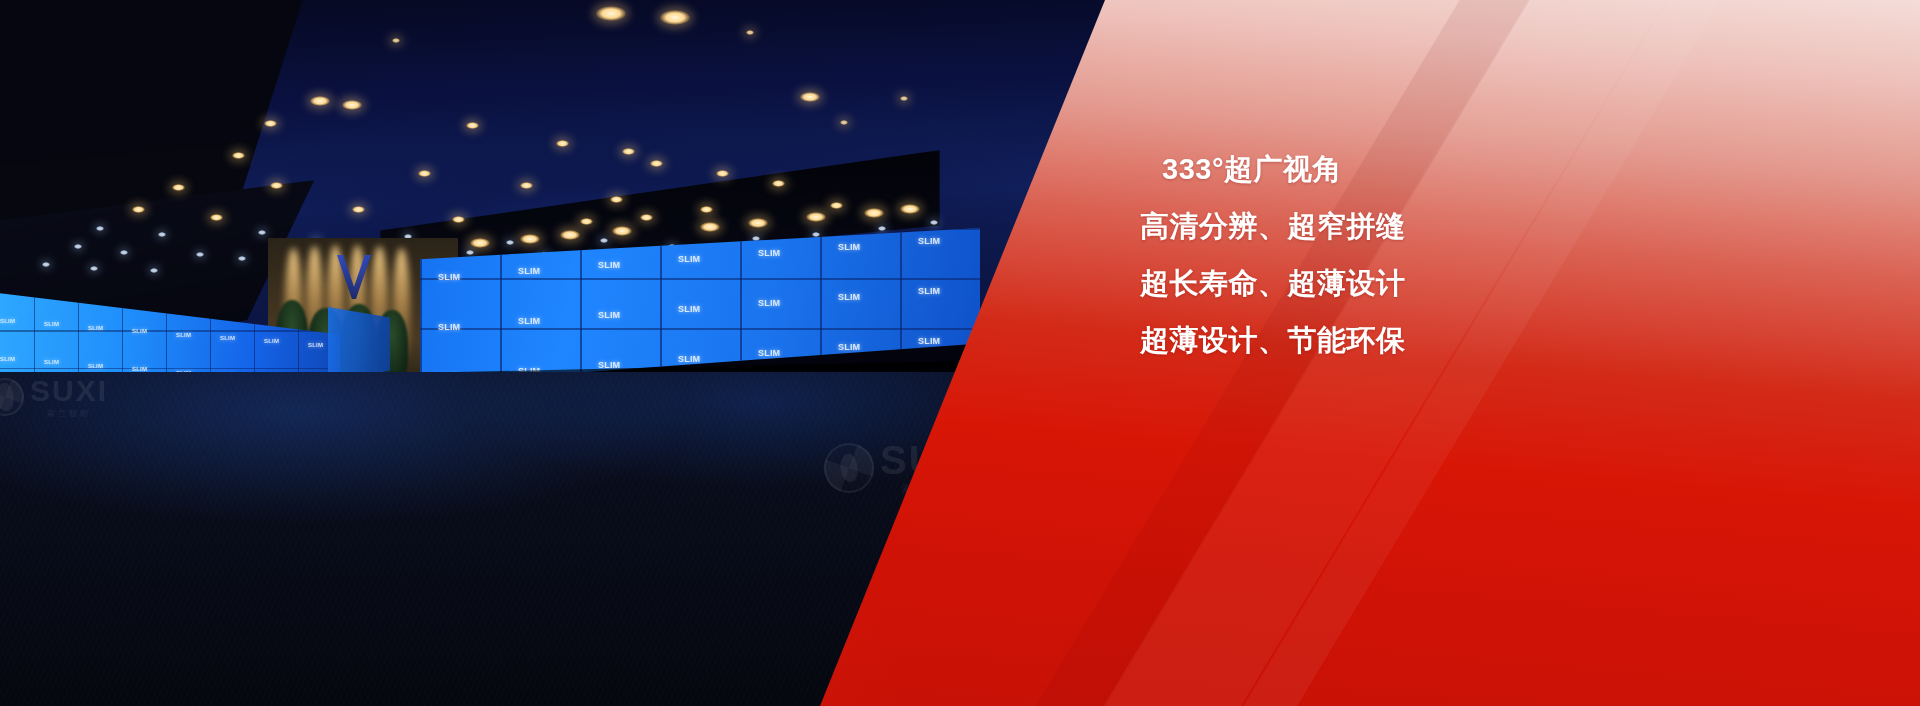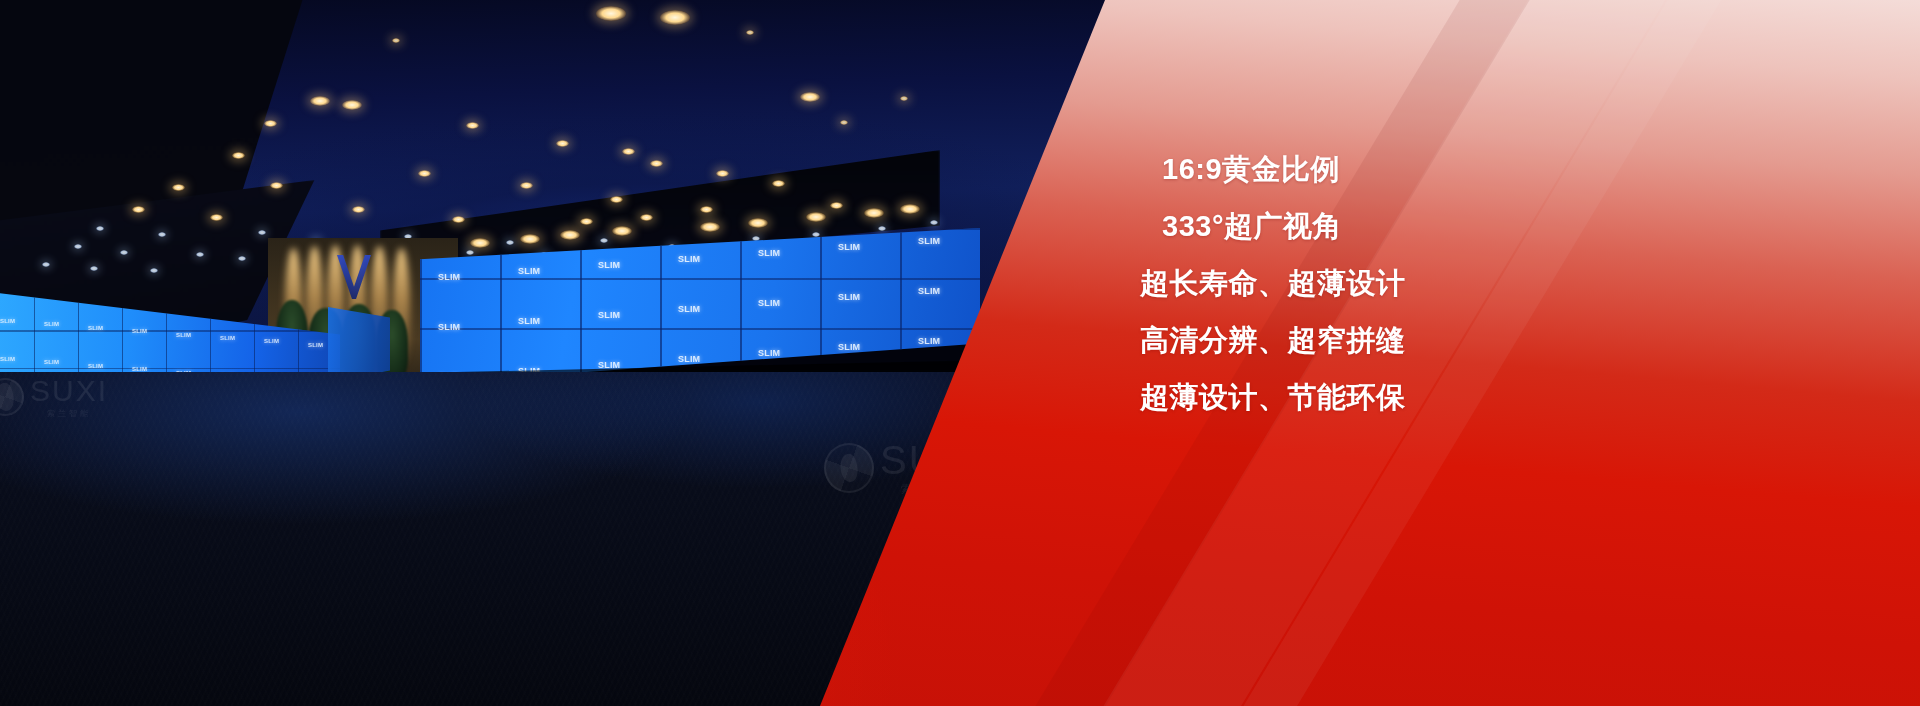--- a/index.html
+++ b/index.html
@@ -159,21 +159,21 @@
     position:relative;flex:none;
   }
   .wm .mark::after{
     content:"";position:absolute;left:50%;top:50%;
     width:17px;height:28px;transform:translate(-50%,-50%) rotate(-12deg);
     background:rgba(255,255,255,.22);
     border-radius:60% 40% 55% 45%;
   }
   .wm .wtext{display:flex;flex-direction:column;line-height:1;}
   .wm .wbig{
-    font-size:40px;font-weight:400;letter-spacing:2px;
+    font-size:40px;font-weight:700;letter-spacing:2px;
     color:rgba(255,255,255,.26);
   }
   .wm .wsub{
     font-size:11px;letter-spacing:4px;margin-top:4px;
     color:rgba(255,255,255,.24);text-align:center;
   }
   .wm.small .mark{width:34px;height:34px;}
   .wm.small .wbig{font-size:30px;}
   .wm.small .wsub{font-size:8px;letter-spacing:3px;}
 
@@ -404,20 +404,19 @@
     <div class="stripes">
       <div class="stripe" style="left:1180px;width:26px;"></div>
       <div class="stripe" style="left:1236px;width:13px;"></div>
       <div class="stripe dark" style="left:1700px;width:60px;"></div>
       <div class="stripe" style="left:1768px;width:118px;"></div>
       <div class="stripe" style="left:1908px;width:46px;"></div>
     </div>
   </div>
 
   <div class="copy">
-    <div class="line l1">16:9黄金比例</div>
     <div class="line l2">333°超广视角</div>
+    <div class="line l3">高清分辨、超窄拼缝</div>
     <div class="line l4">超长寿命、超薄设计</div>
-    <div class="line l3">高清分辨、超窄拼缝</div>
     <div class="line l5">超薄设计、节能环保</div>
   </div>
 
 </div>
 
 </body></html>

